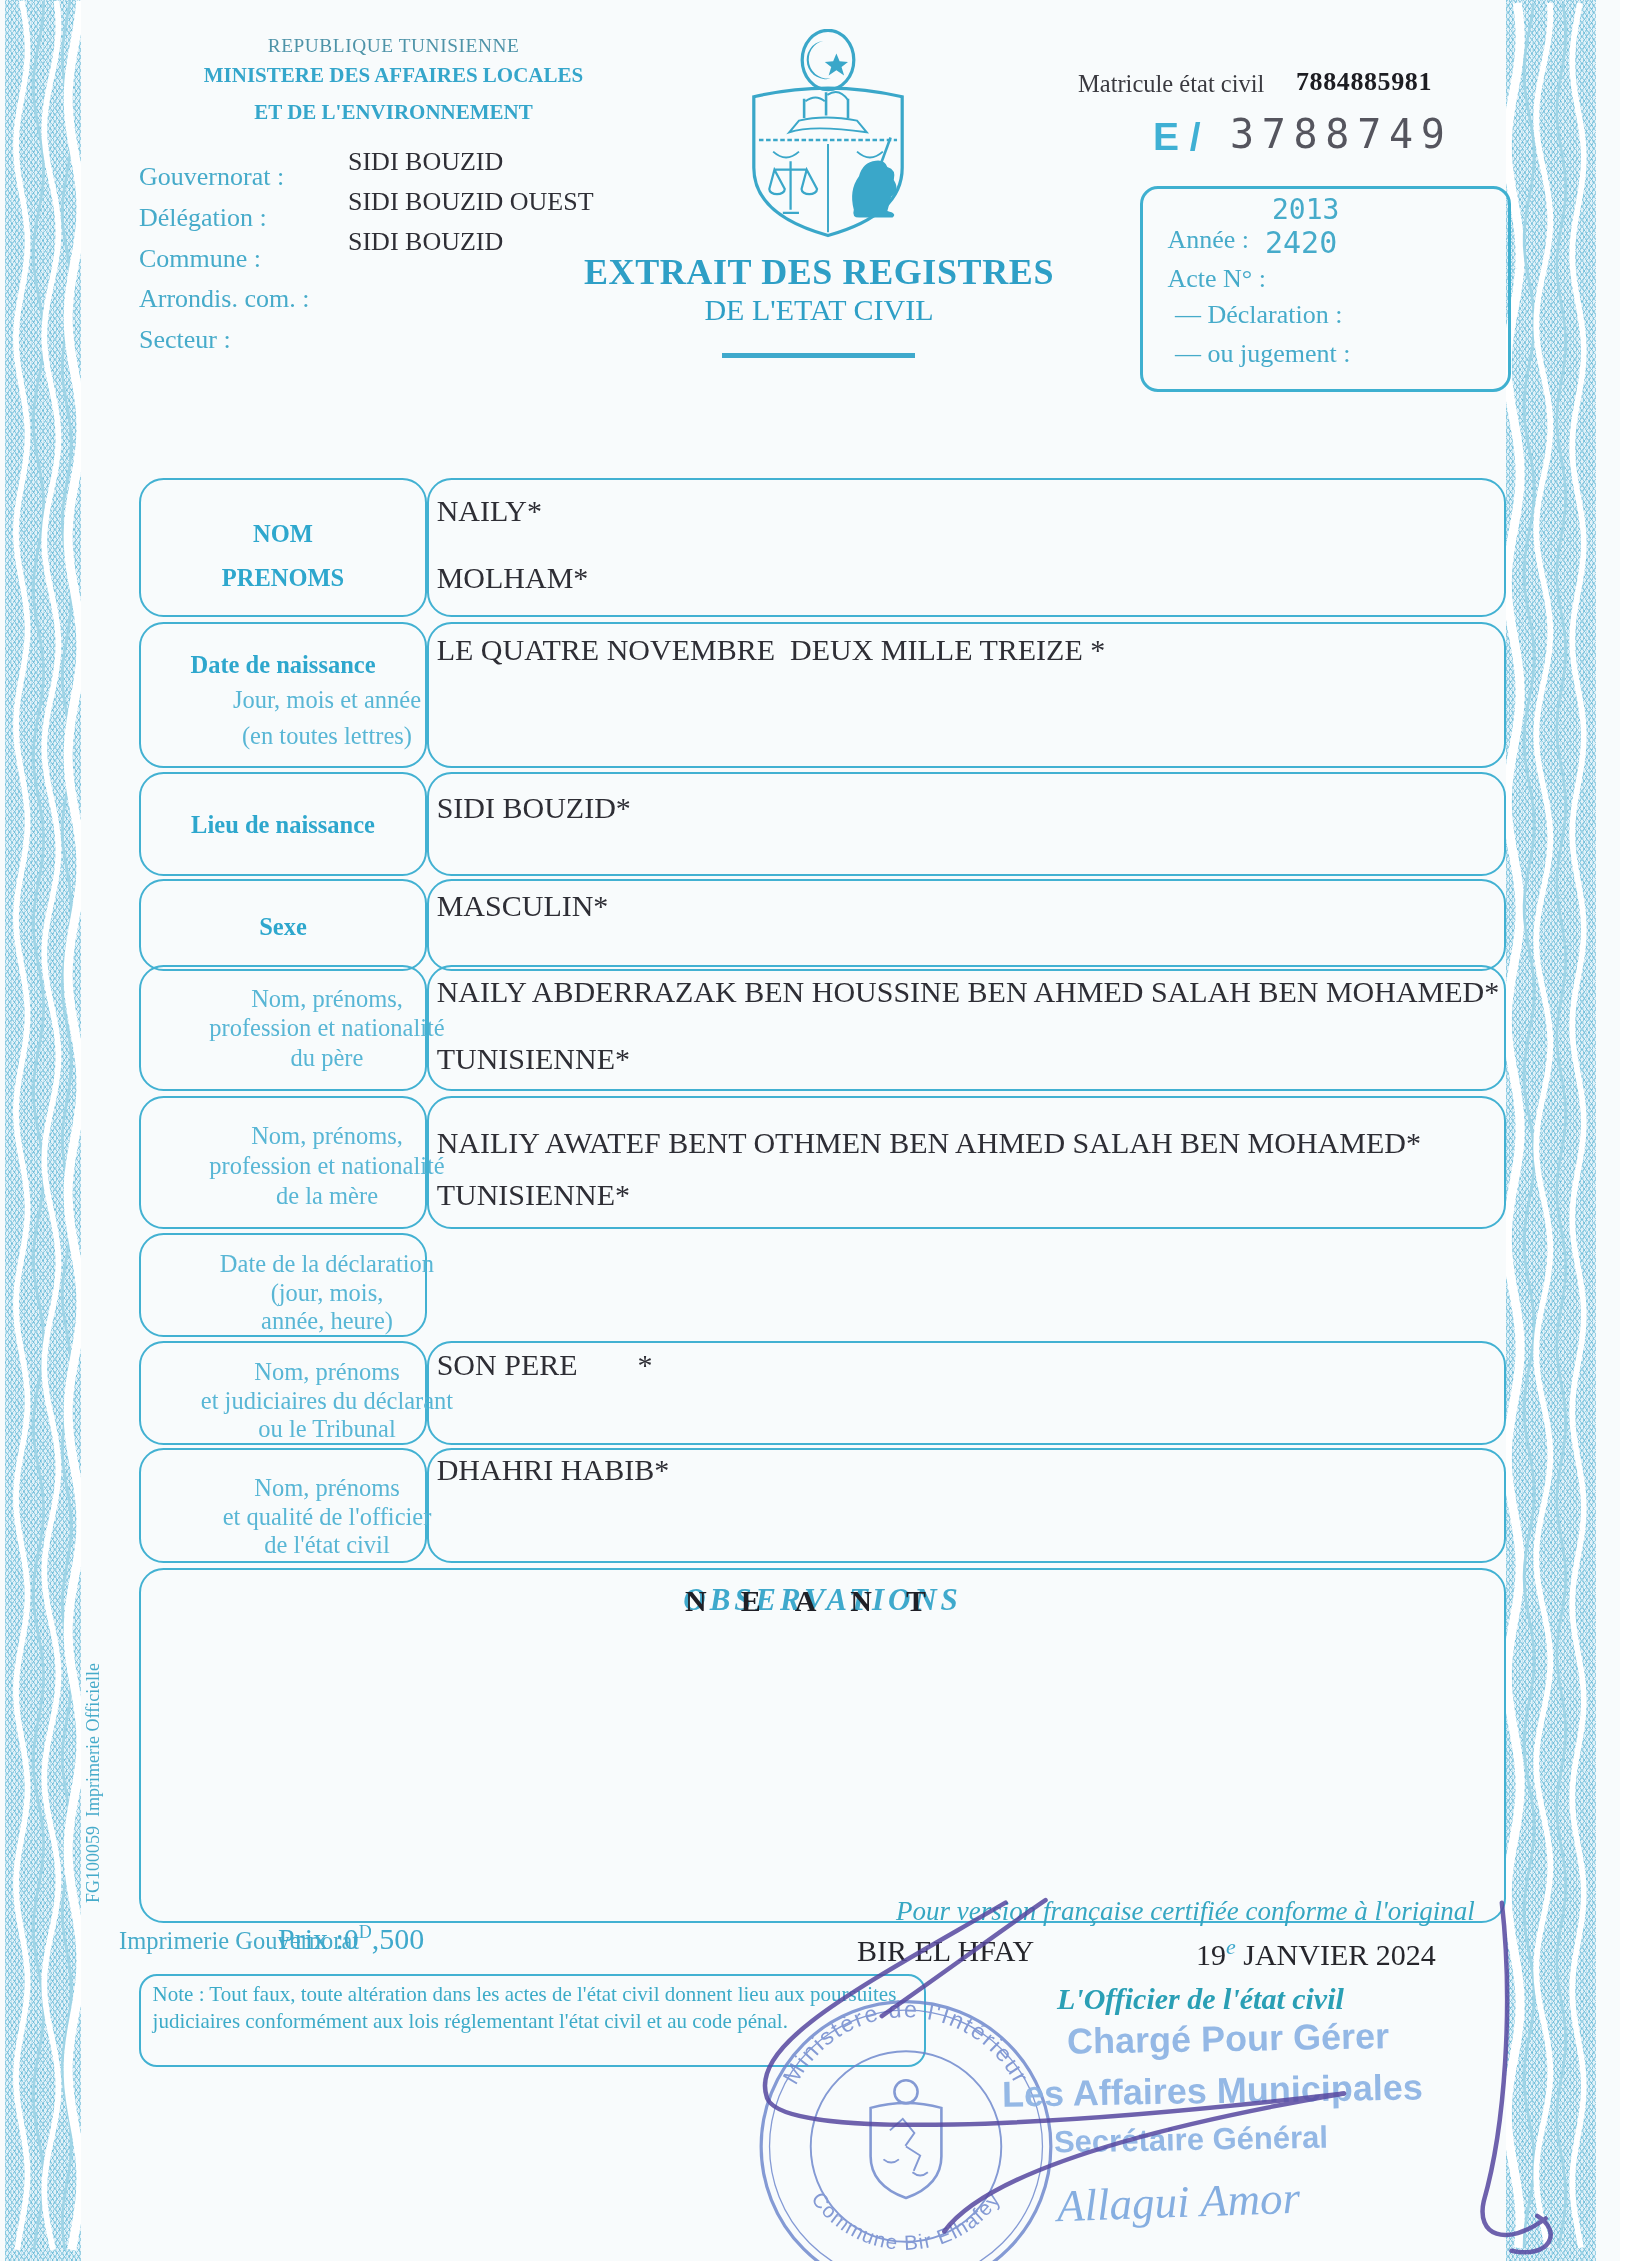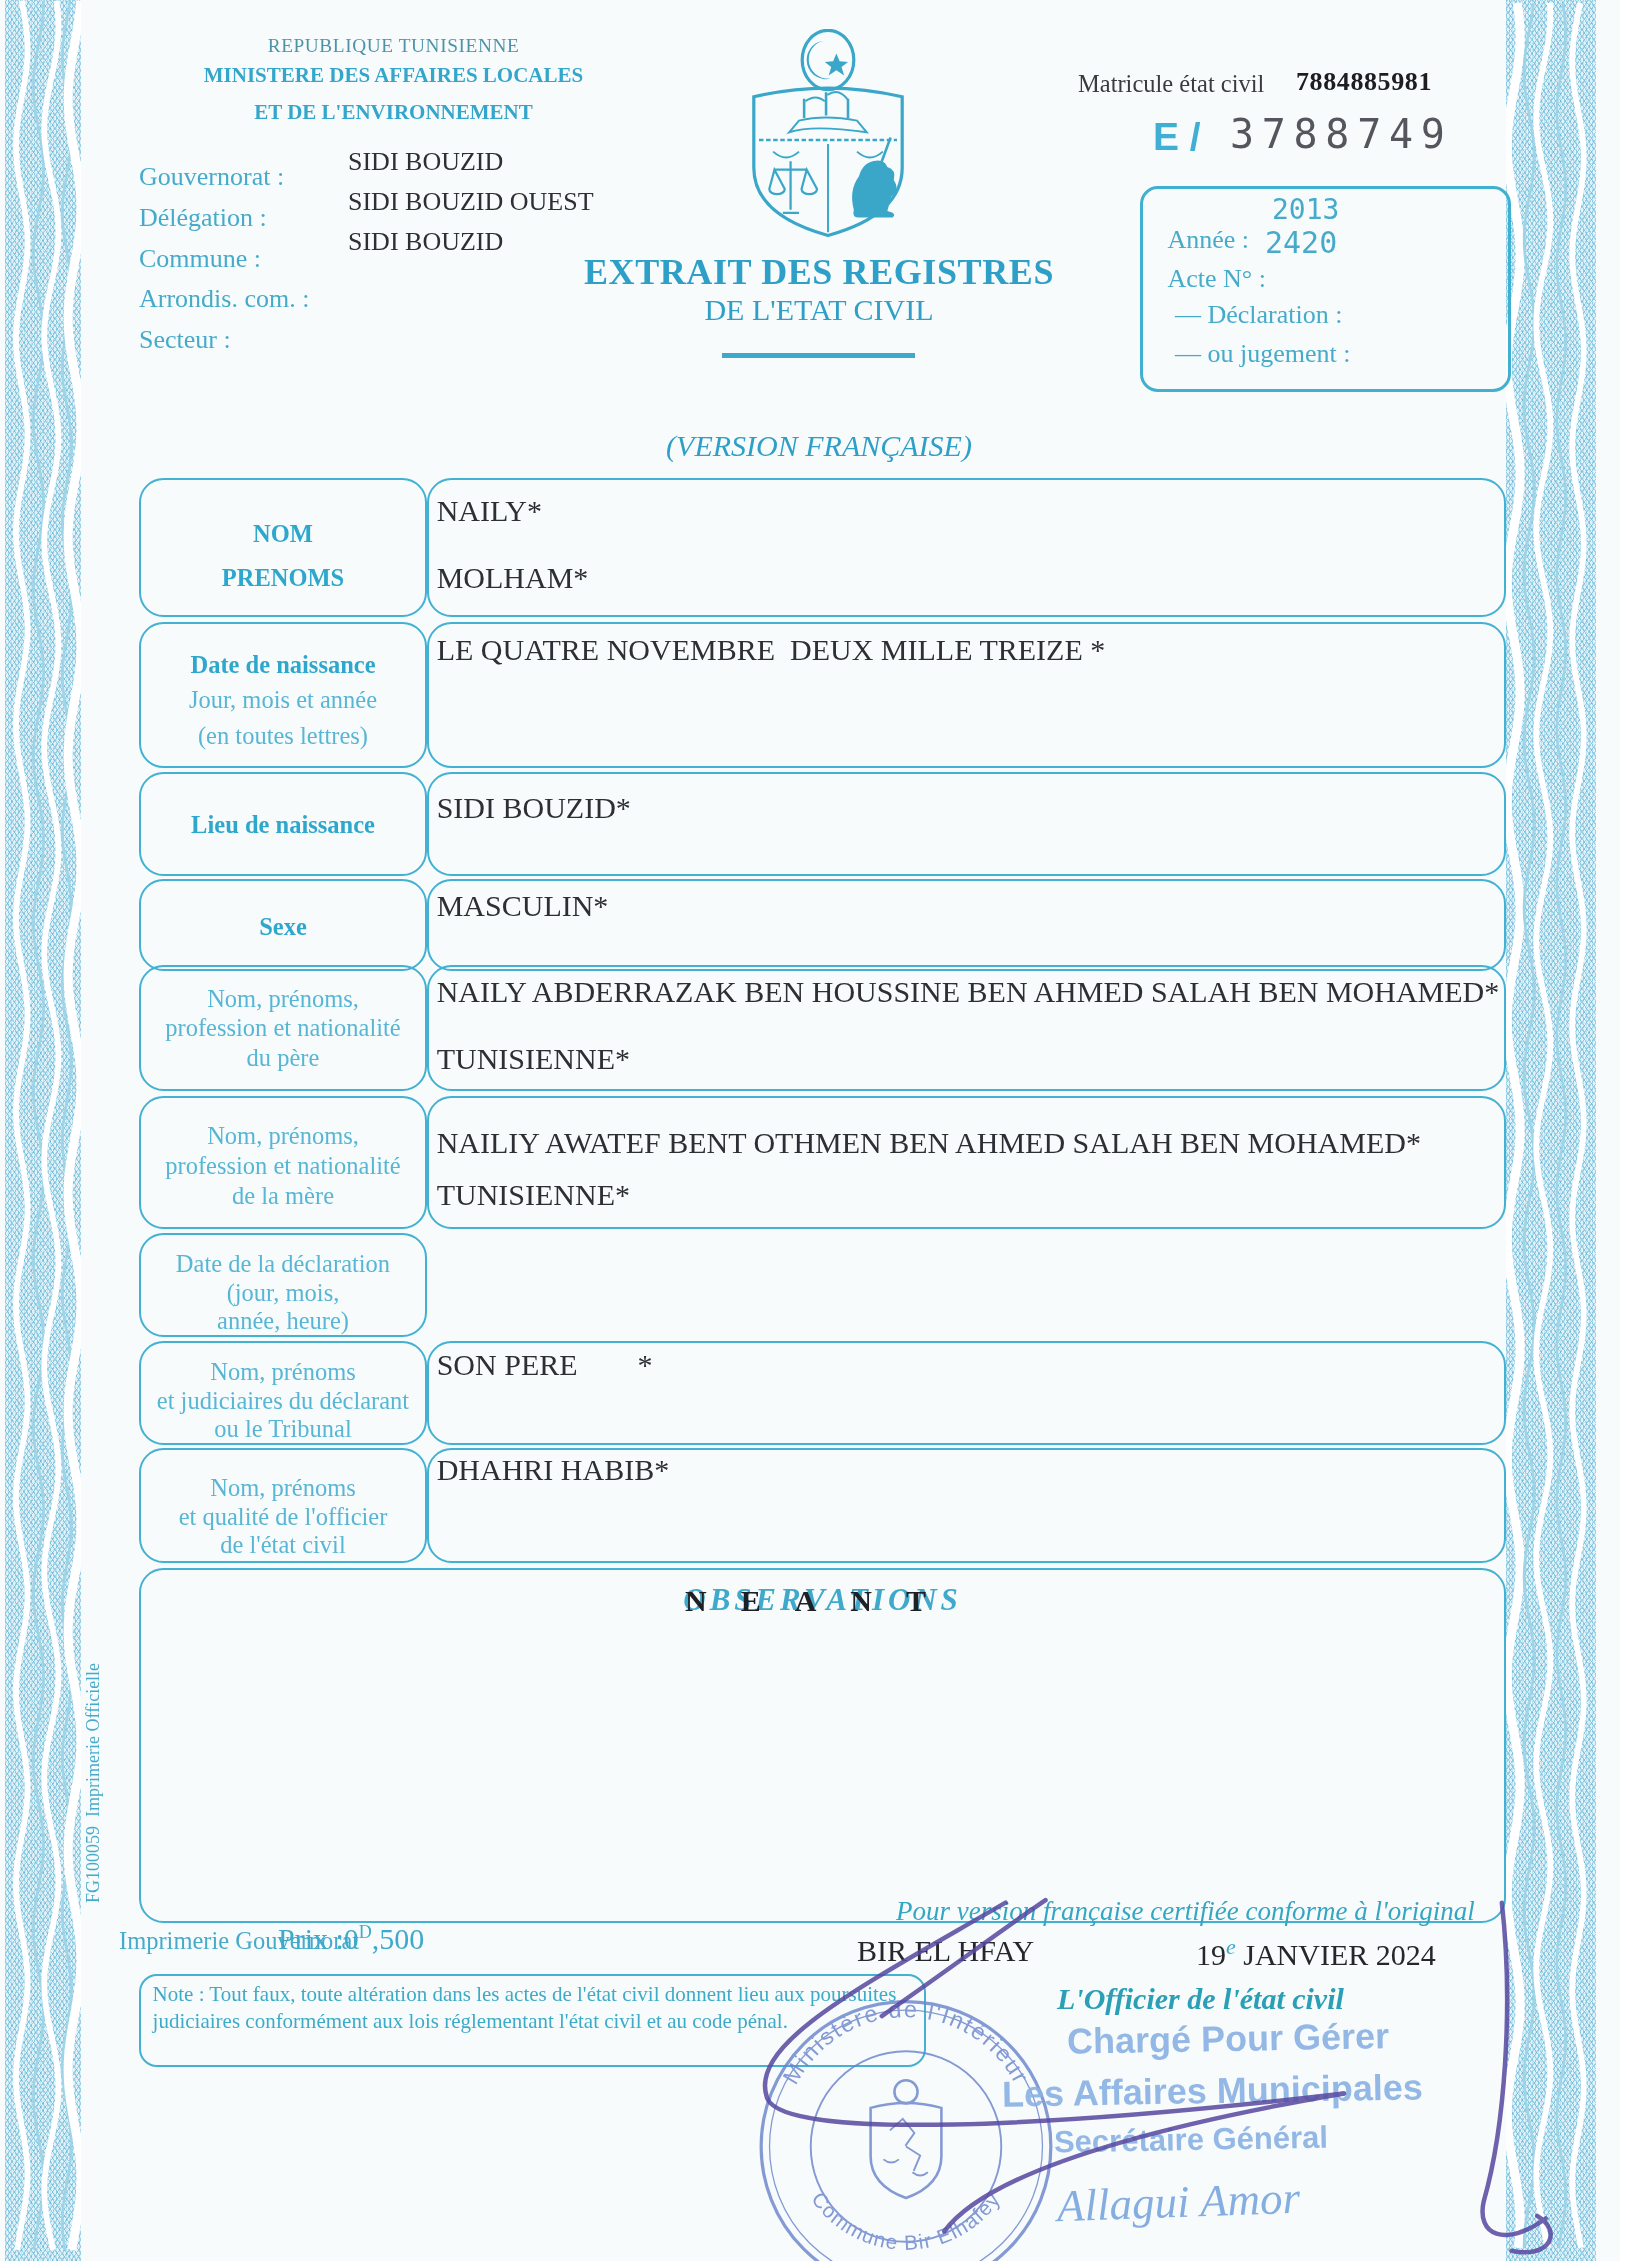--- a/index.html
+++ b/index.html
@@ -33,21 +33,21 @@
   .title1{font-size:36px;font-weight:bold;color:#2e9fc6;letter-spacing:0.6px;}
   .title2{font-size:30px;color:#2e9fc6;}
   .divider{position:absolute;background:#3fa9cc;height:4.5px;width:193px;}
   .main-title{font-size:46px;font-weight:bold;color:#2e9fc6;letter-spacing:1.3px;}
   .sub-title{font-size:30px;font-style:italic;color:#2e9fc6;}
   
   .lbox{position:absolute;left:139px;width:284px;border:2.6px solid #42b1d2;border-radius:24.5px;}
   .vbox{position:absolute;left:427px;width:1075px;border:2.6px solid #42b1d2;border-radius:24.5px;}
   .lb{position:absolute;width:100%;text-align:center;font-size:24.5px;line-height:30px;}
   .lb-bold{color:#2ea7cd;font-weight:bold;}
-  .lb-reg{color:#58b6d5;}
+  .lb-reg{color:#58b6d5;padding-left:44px;}
   .val{position:absolute;left:7.7px;font-size:30px;color:#2e2e35;white-space:pre;}
   
   .obs-box{position:absolute;left:139px;top:1568px;width:1363px;height:351px;
            border:2.6px solid #42b1d2;border-radius:24.5px;}
   .obs-head{position:absolute;left:50%;transform:translateX(-50%);top:11.6px;
             font-size:31px;font-weight:bold;font-style:italic;color:#3fa9cc;letter-spacing:3.9px;}
   .obs-stamp{position:absolute;left:50%;transform:translateX(-50%);top:14px;
              font-size:30px;font-weight:bold;color:#1f1f26;letter-spacing:34px;white-space:pre;}
   
   .printer{font-size:24.5px;color:#46abca;}
@@ -135,21 +135,20 @@
     <div class="line" style="left:24.5px;top:36px;">Année :</div>
     <div class="line stamp-num" style="left:122px;top:36px;font-size:30px;">2420</div>
     <div class="line" style="left:24.5px;top:75px;">Acte N° :</div>
     <div class="line" style="left:32px;top:111px;">— Déclaration :</div>
     <div class="line" style="left:32px;top:150px;">— ou jugement :</div>
   </div>
 
   <div class="abs title1 ctr" style="left:529px;top:251px;width:580px;">EXTRAIT DES REGISTRES</div>
   <div class="abs title2 ctr" style="left:529px;top:293px;width:580px;">DE L'ETAT CIVIL</div>
   <div class="divider" style="left:722px;top:353px;"></div>
-  <div class="abs sub-title ctr" style="left:529px;top:429px;width:580px;">(VERSION FRANÇAISE)</div>
 
   <div class="lbox" style="top:478px;height:135px;">
     <div class="lb lb-bold" style="top:39px;">NOM</div>
     <div class="lb lb-bold" style="top:83px;">PRENOMS</div>
   </div>
   <div class="vbox" style="top:478px;height:135px;">
     <div class="val" style="top:14px;">NAILY*</div>
     <div class="val" style="top:81px;">MOLHAM*</div>
   </div>
 

